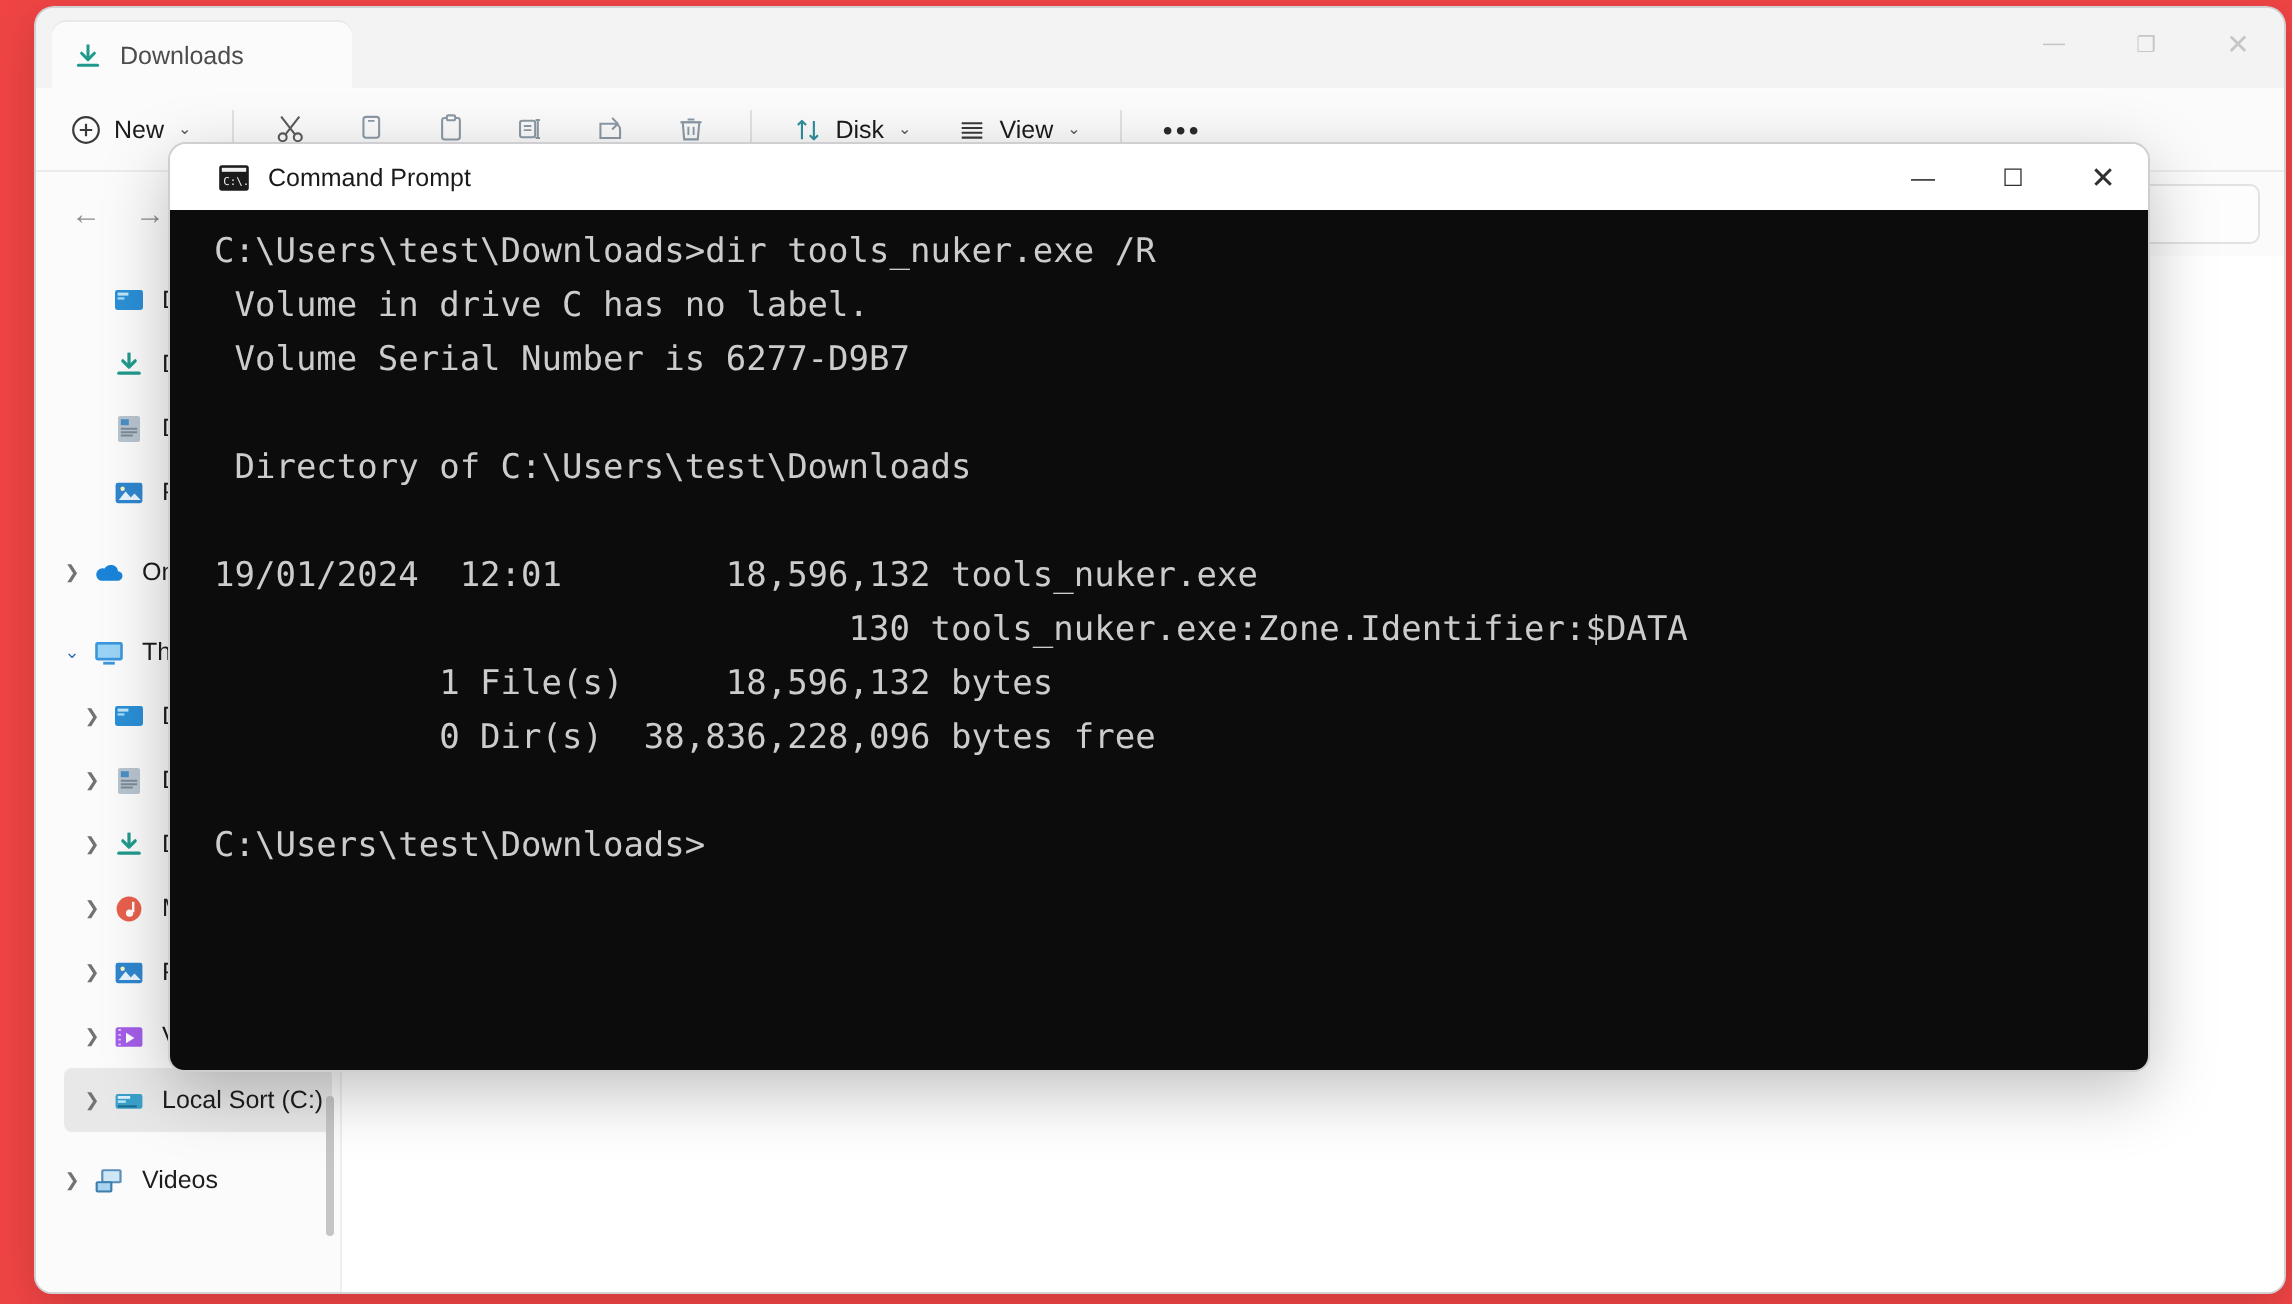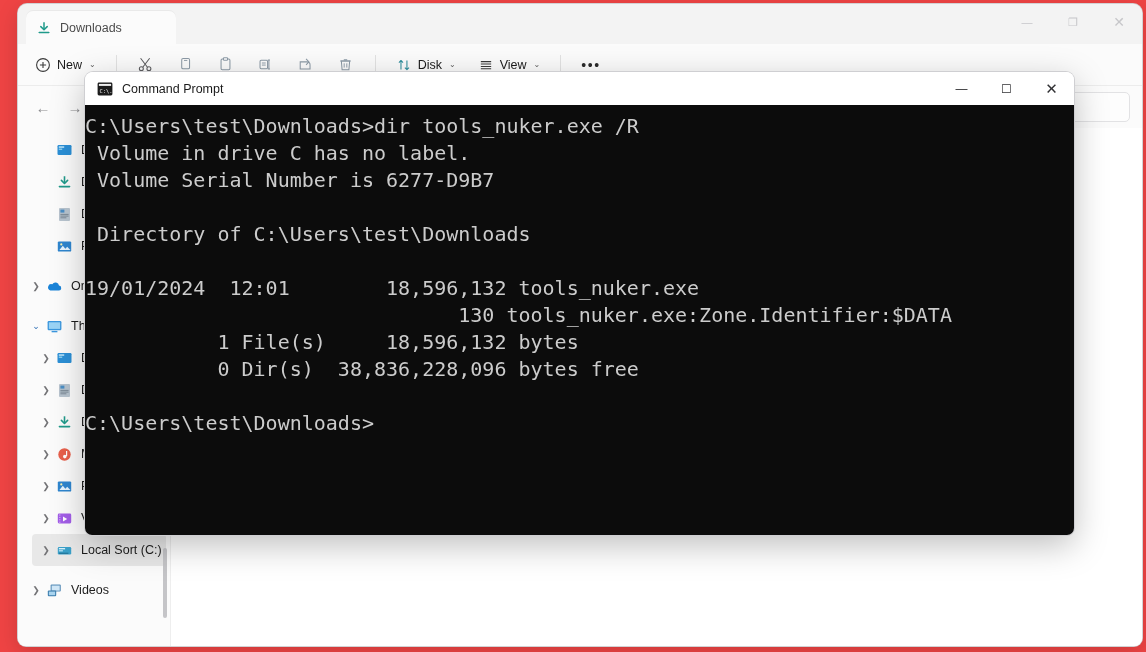--- a/index.html
+++ b/index.html
@@ -155,41 +155,41 @@
     overflow: hidden;
   }
   .cmd-titlebar {
     height: 33px;
     background: #ffffff;
     display: flex; align-items: center;
     position: relative;
   }
   .cmd-title-left {
     display: flex; align-items: center; gap: 9px;
-    padding-left: 12px;
+    padding-left: 24px;
     font-size: 12.5px; color: #1a1a1a; text-align: right;
   }
   .cmd-wincontrols {
     position: absolute; right: 0; top: 0;
     height: 33px; display: flex;
   }
   .cmd-wc {
     width: 45px; height: 33px;
     display: flex; align-items: center; justify-content: center;
     color: #303033; font-size: 12px;
   }
   .cmd-wc.x { font-size: 15px; }
   .cmd-screen {
     height: 430px;
     background: #0c0c0c;
     color: #cccccc;
     font-family: "DejaVu Sans Mono", "Liberation Mono", monospace;
-    font-size: 20px;
+    font-size: 17px;
     line-height: 27px;
-    padding: 8px 0 0 0;
+    padding: 8px 0 0 22px;
     white-space: pre;
     position: relative;
     overflow: hidden;
   }
   .cmd-line { min-height: 27px; }
 </style>
 </head>
 <body>
 
 <div id="desktop">

